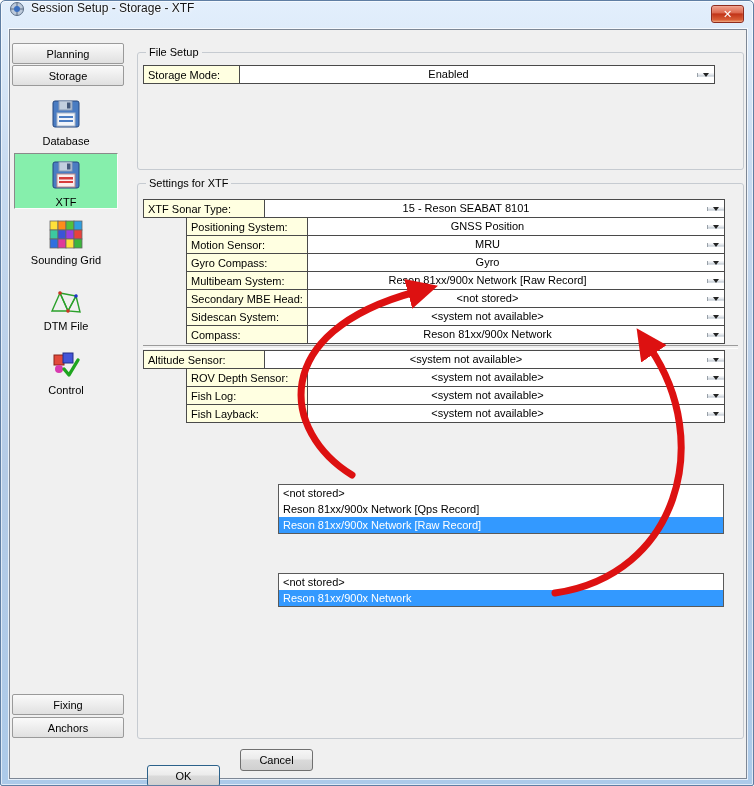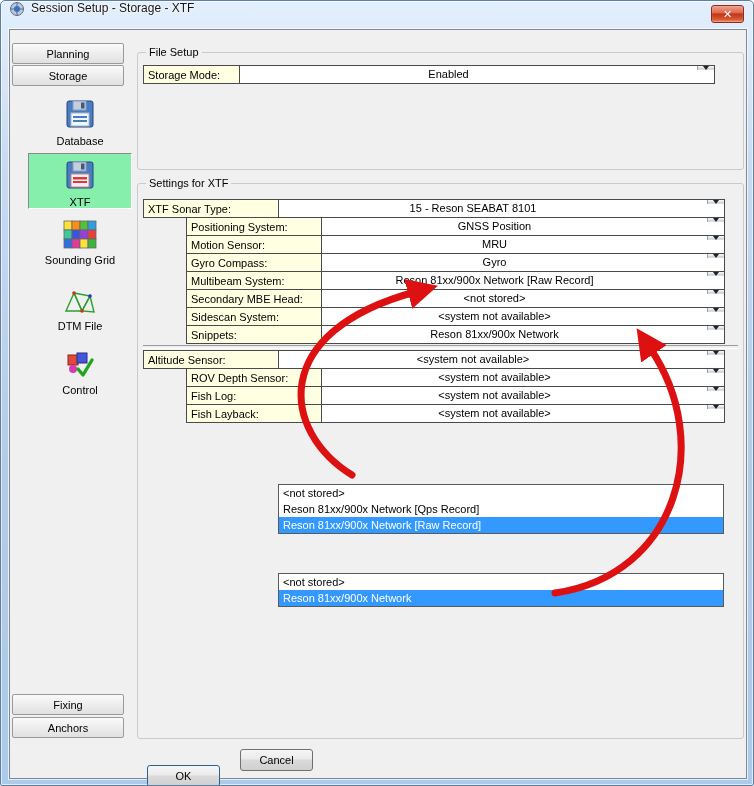--- a/index.html
+++ b/index.html
@@ -22,39 +22,39 @@
   .dialog-inner{position:absolute;left:8px;top:28px;width:738px;height:750px;background:#f0f0f0;
     border:1px solid #7d8795;box-shadow:0 0 0 1px rgba(255,255,255,.7);}
 
   
   .sidebar{position:absolute;left:0;top:0;width:118px;height:748px;}
   .side-btn{position:absolute;left:2px;width:112px;height:21px;font-size:11px;
     background:linear-gradient(#fafafa,#ececec 55%,#e0e0e0);border:1px solid #9a9a9a;border-radius:2px;}
   #btn-planning{top:13px}  #btn-storage{top:35px}
   #btn-fixing{top:664px}   #btn-anchors{top:687px}
 
-  .icon-item{position:absolute;left:18px;width:104px;text-align:center;padding:4px 0 3px;border:1px solid transparent;}
+  .icon-item{position:absolute;left:4px;width:104px;text-align:center;padding:4px 0 3px;border:1px solid transparent;}
   .icon-item .lbl{display:block;margin-top:2px;font-size:11px;}
   .icon-item.selected{border-color:#8a8a8a #fcfcfc #fcfcfc #8a8a8a;background:#86efac;}
   #item-database{top:62px} #item-xtf{top:123px;height:56px} #item-sounding{top:185px}
   #item-dtm{top:251px}     #item-control{top:315px}
 
   
   fieldset{position:absolute;border:1px solid #c6cbd1;border-radius:3px;background:transparent;}
   legend{padding:0 3px;margin-left:3px;font-size:11px;color:#000;}
   #file-fieldset{left:127px;top:16px;width:607px;height:124px;padding:7px 15px 0 5px;}
   #settings-fieldset{left:127px;top:147px;width:607px;height:562px;padding:10px 5px 0 5px;}
 
   .rows{margin-right:13px;}
   .combo-row{display:flex;height:19px;}
   .combo-row + .combo-row{margin-top:-1px;padding-left:43px;}
-  .row-label{width:136px;background:var(--label-bg,#ffffe1);border:1px solid #4a4a4a;
+  .row-label{width:122px;background:var(--label-bg,#ffffe1);border:1px solid #4a4a4a;
     padding:0 4px;display:flex;align-items:center;font-size:11px;white-space:nowrap;overflow:hidden;}
   .file-row .row-label{width:97px;}
-  .combo{flex:1;background:#fff;border:1px solid #4a4a4a;margin-left:-1px;display:flex;align-items:flex-start;gap:40px;}
+  .combo{flex:1;background:#fff;border:1px solid #4a4a4a;margin-left:-1px;display:flex;align-items:center;gap:40px;}
   .combo-value{flex:1;text-align:center;line-height:17px;font-size:11px;white-space:nowrap;overflow:hidden;}
   .combo-btn{width:17px;border-left:1px solid #98a0a8;display:flex;align-items:center;justify-content:center;
     background:linear-gradient(#f6f8fa,#e3e7ec 45%,#ccd3da 50%,#dde2e8);}
   .combo-arrow{width:0;height:0;border-left:3.5px solid transparent;border-right:3.5px solid transparent;border-top:4.5px solid #222;}
 
   .rows-sep{height:4px;border-top:1px solid #9b9b9b;border-bottom:1px solid #fdfdfd;margin:1px 0;}
 
   
   .popup-list{position:absolute;width:446px;background:#fff;border:1px solid #5a5a5a;z-index:10;}
   #popup-list-1{left:268px;top:454px;}
@@ -251,21 +251,21 @@
           <div class="combo-row">
             <div class="row-label">Sidescan System:</div>
             <div class="combo">
               <span class="combo-value">&lt;system not available&gt;</span>
               <span class="combo-btn">
                 <span class="combo-arrow"></span>
               </span>
             </div>
           </div>
           <div class="combo-row">
-            <div class="row-label">Snippets:</div>
+            <div class="row-label">Compass:</div>
             <div class="combo">
               <span class="combo-value">Reson 81xx/900x Network</span>
               <span class="combo-btn">
                 <span class="combo-arrow"></span>
               </span>
             </div>
           </div>
         </div>
       <div class="rows-sep"></div>
       <div class="rows" id="rows-group2">

